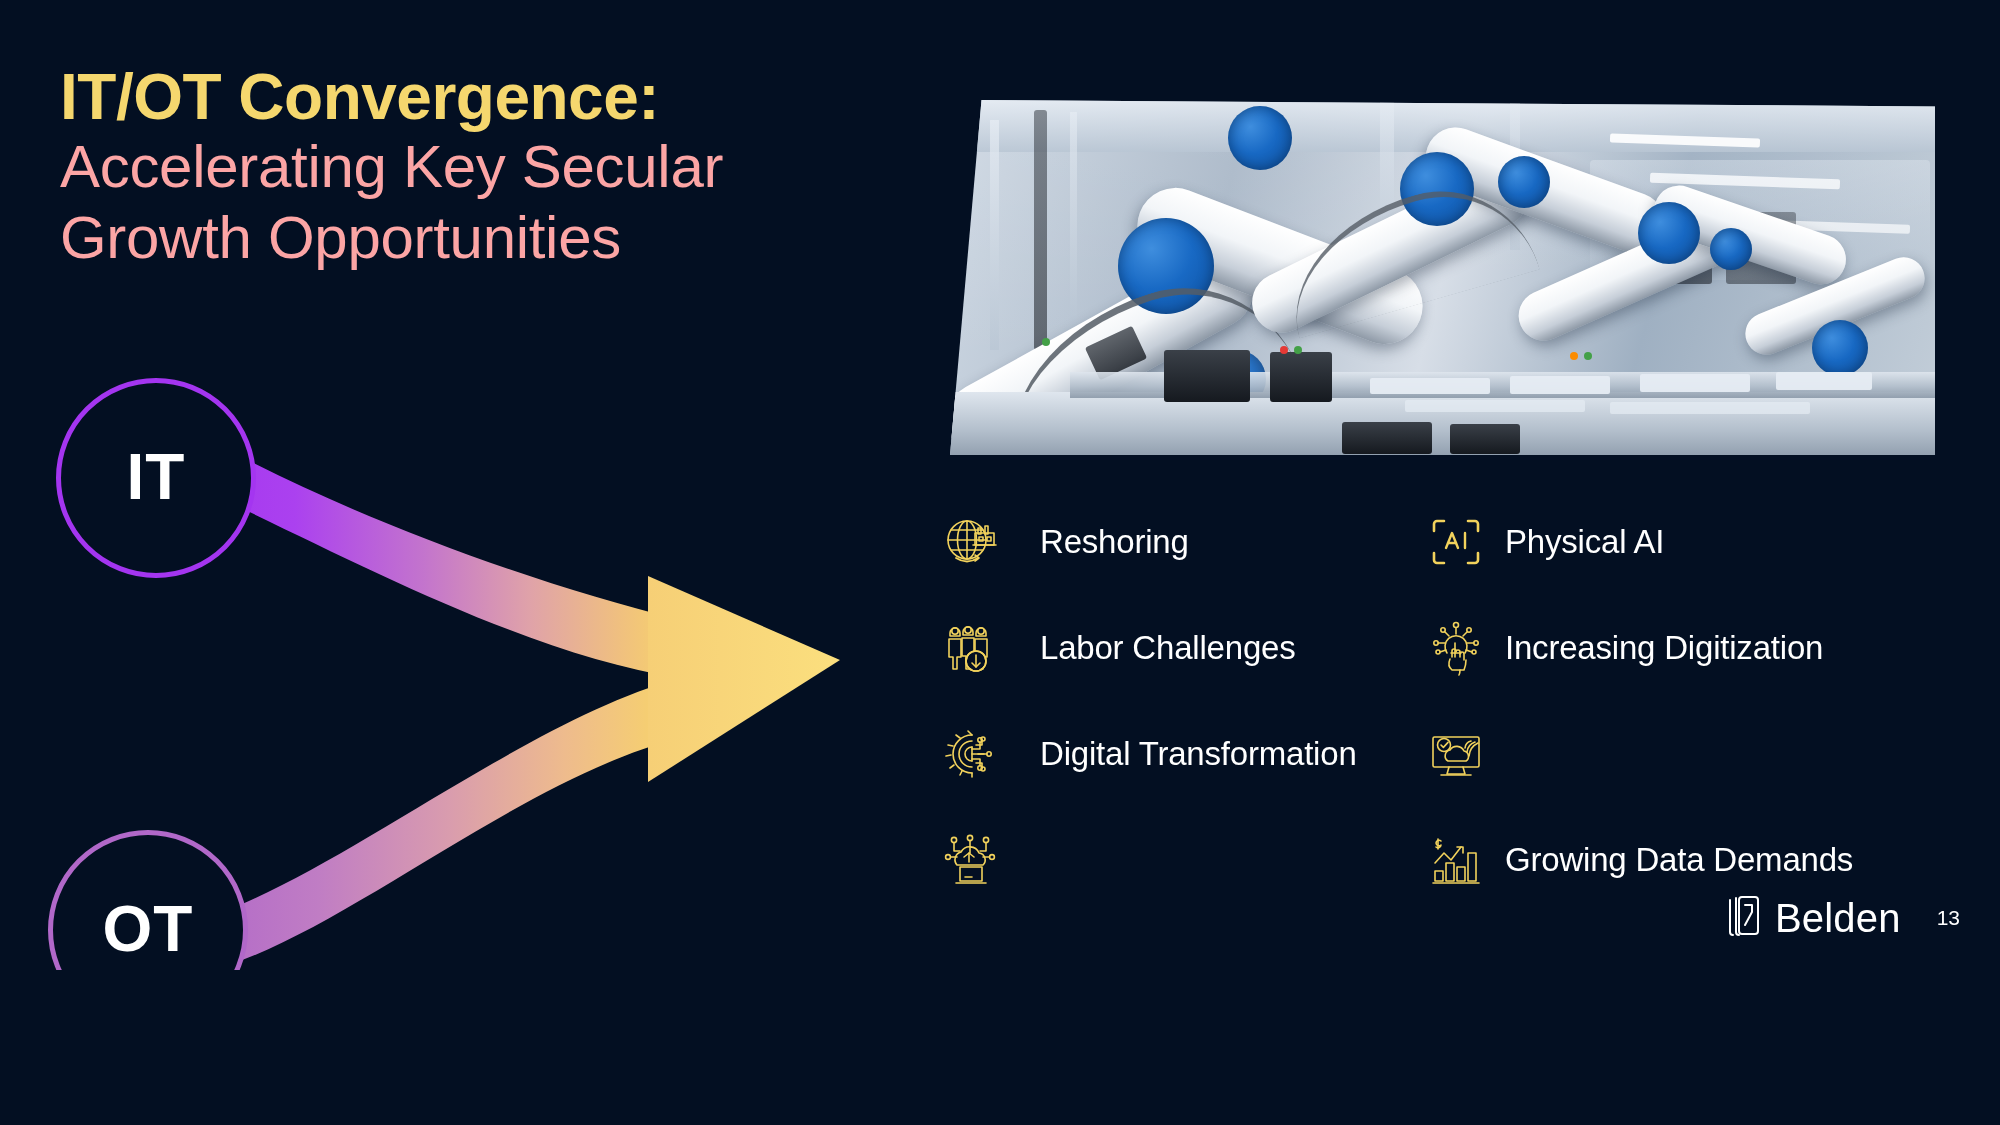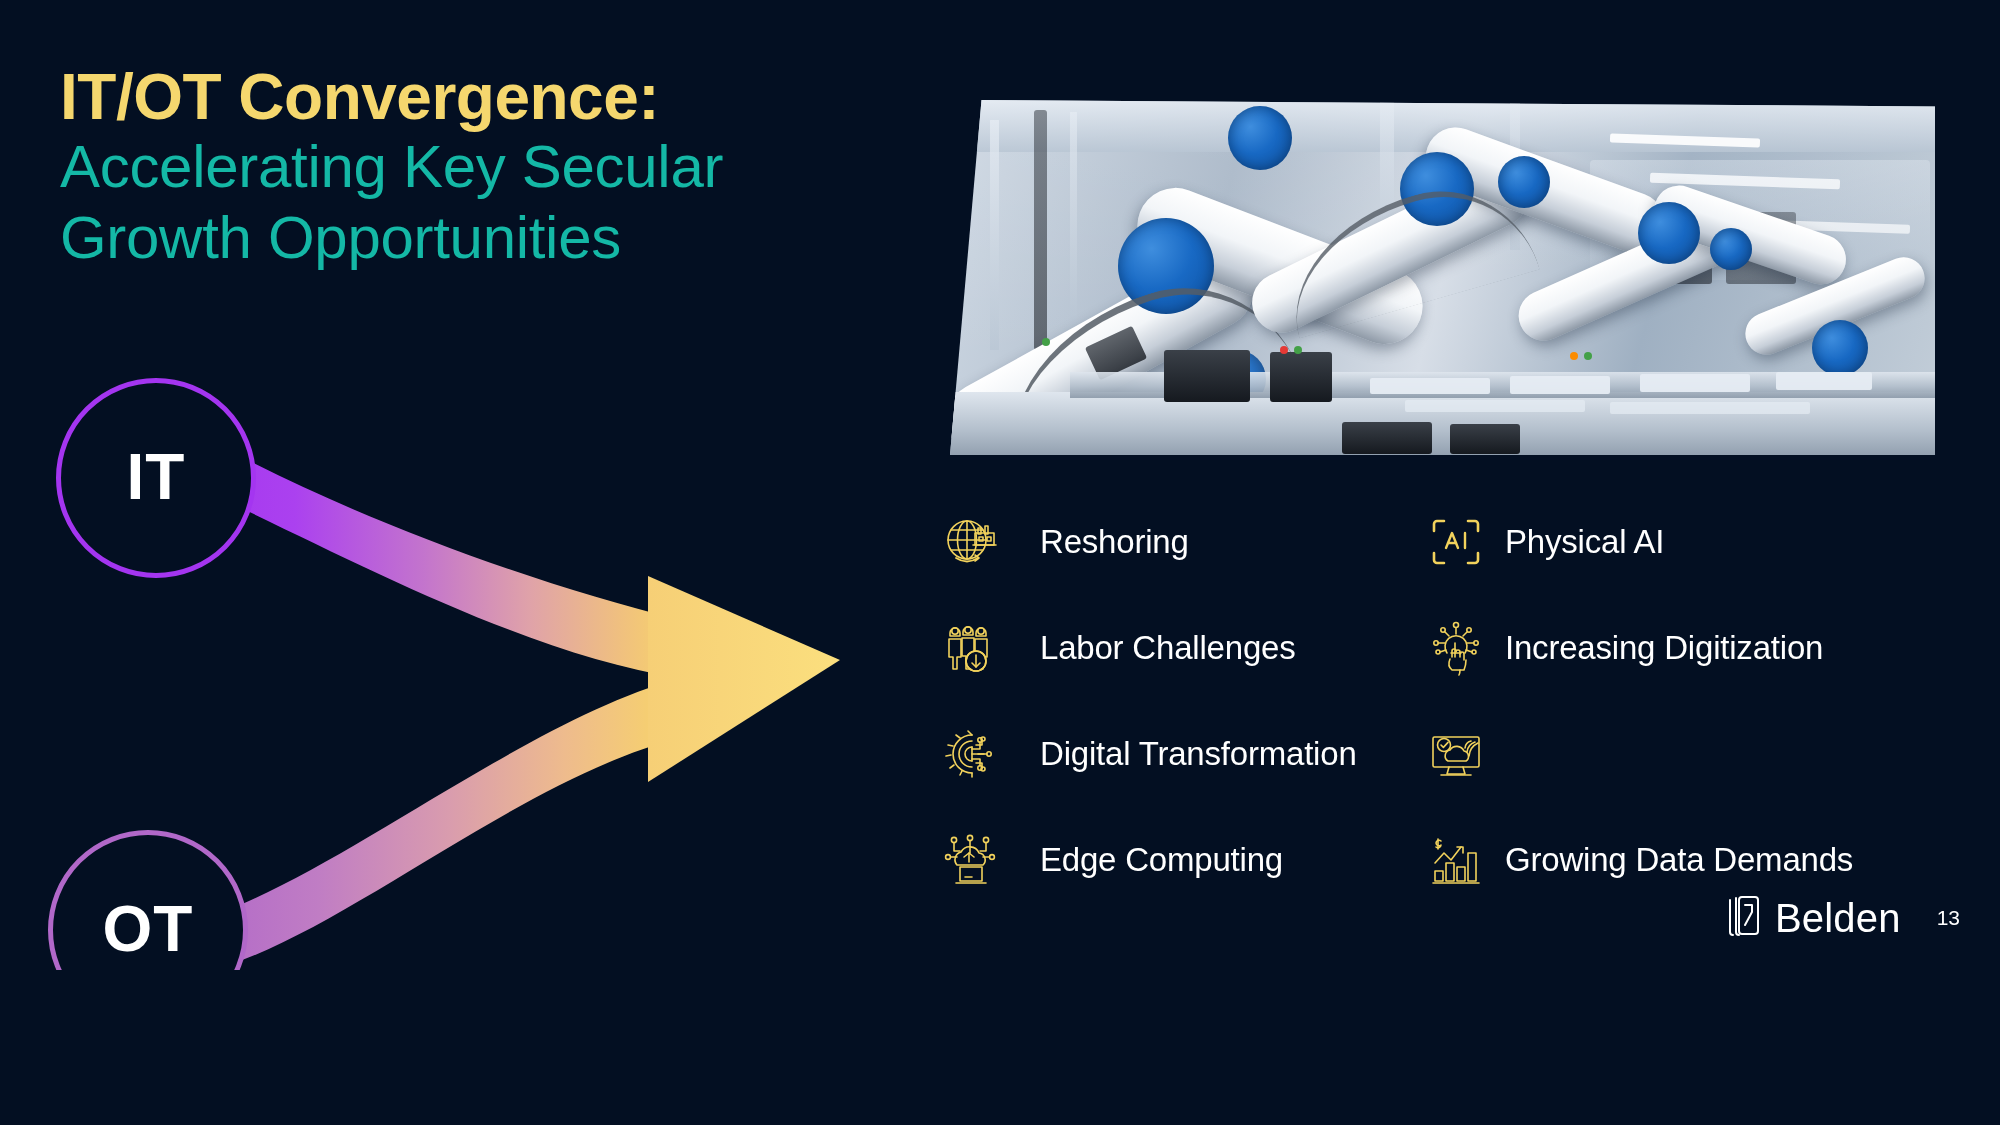--- a/index.html
+++ b/index.html
@@ -28,21 +28,21 @@
     font-size: 64px;
     font-weight: bold;
     color: #f5d76e;
     line-height: 1.10;
     letter-spacing: -0.5px;
     white-space: nowrap;
   }
   .title-sub {
     font-size: 60px;
     font-weight: normal;
-    color: #14b8a6;
+    color: #fca5a5;
     line-height: 1.18;
     letter-spacing: -0.3px;
     white-space: nowrap;
   }
 
   
   #photo-wrap {
     position: absolute;
     left: 950px;
     top: 100px;
@@ -406,21 +406,20 @@
 
             <path d="M15 34 a8 8 0 0 1 4 -13 a10 10 0 0 1 18 1 a7 7 0 0 1 4 12 z"></path>
             <path d="M22 26 l5 -4 l5 4"></path>
             <line x1="27" y1="22" x2="27" y2="31"></line>
 
             <rect x="18" y="36" width="22" height="14"></rect>
             <line x1="23" y1="46" x2="30" y2="46"></line>
             <line x1="14" y1="52" x2="44" y2="52"></line>
           </svg>
         </span>
-        <span class="feat-label">Edge Computing</span>
       </div>
 
     </div>
 
     <div id="col-right" class="feat-col">
 
       <div class="feat-item">
         <span class="feat-icon">
           <svg width="58" height="58" viewBox="0 0 58 58" fill="none" stroke="#f2d25c" stroke-width="2.6" stroke-linecap="round" stroke-linejoin="round">
             <path d="M17 8 h-7 a3 3 0 0 0 -3 3 v7"></path>

